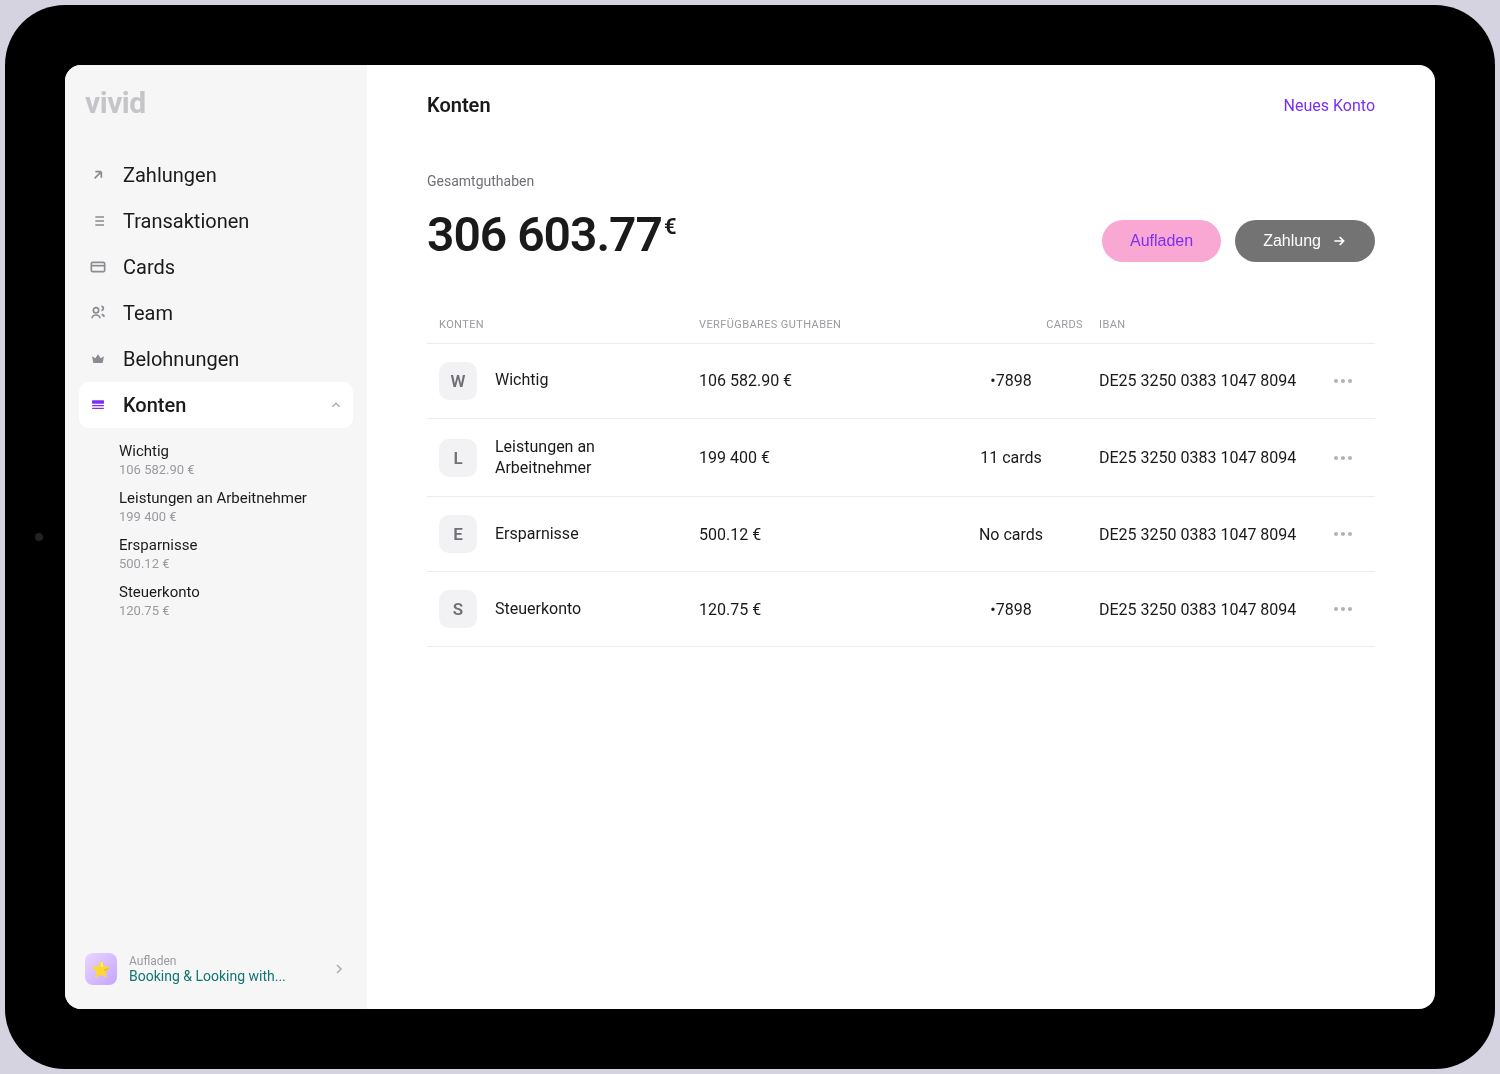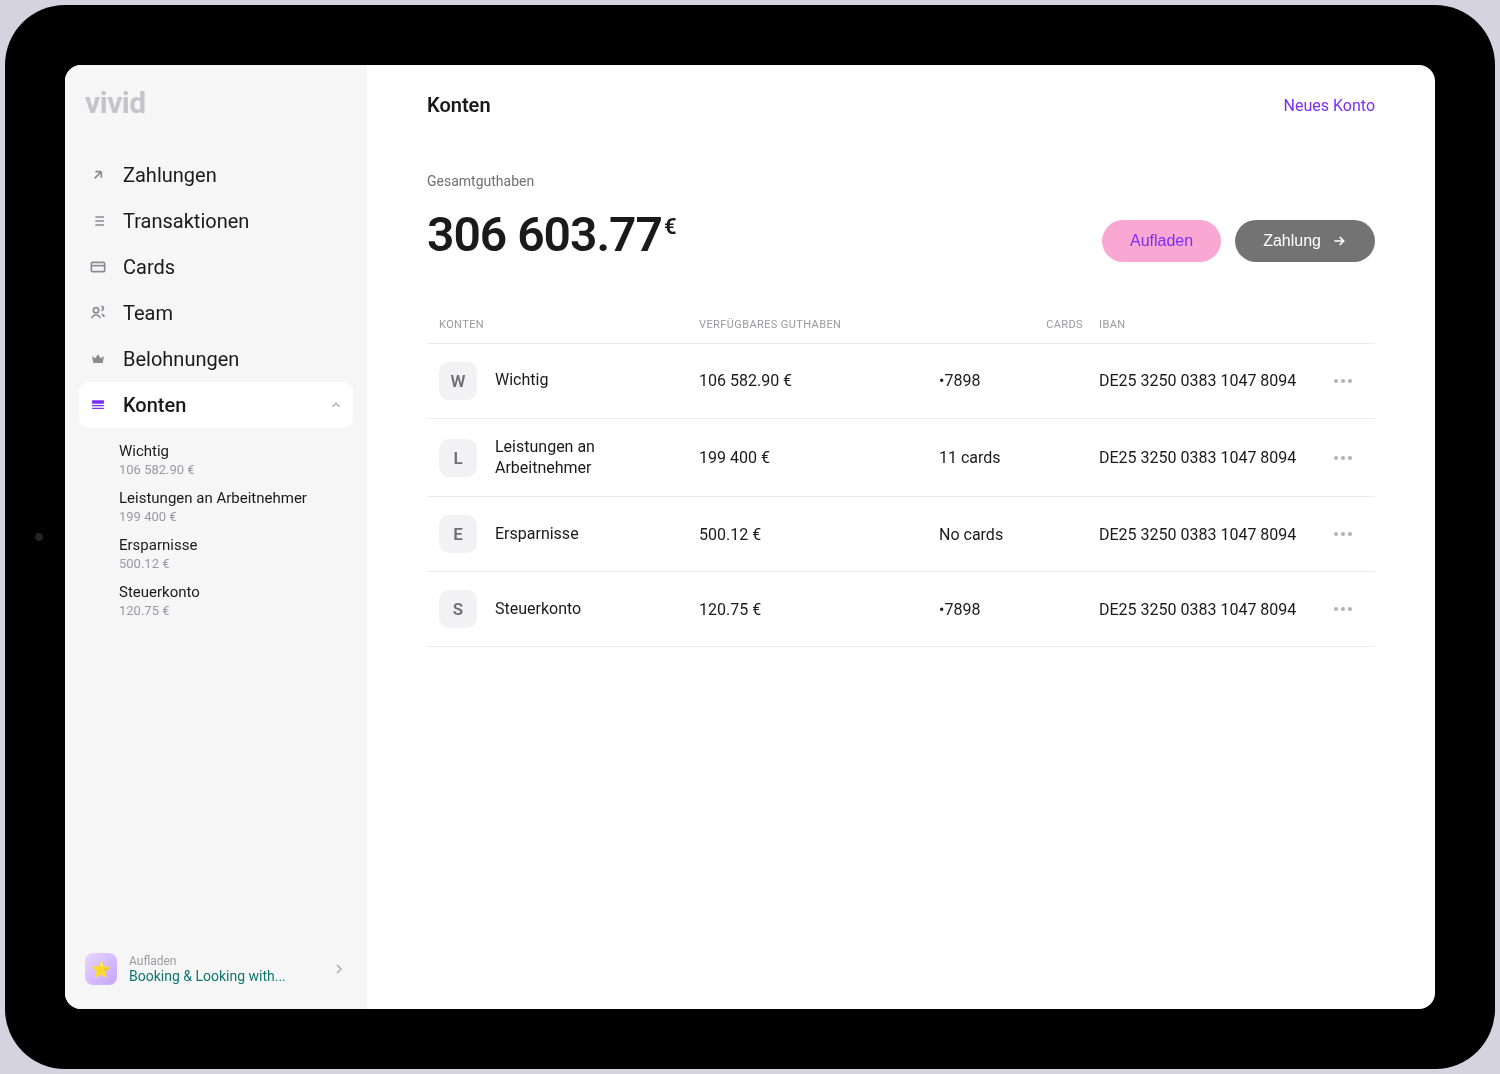--- a/index.html
+++ b/index.html
@@ -250,21 +250,21 @@
   .acct-name {
     font-size: 16px;
     color: #1a1a1a;
     max-width: 170px;
     line-height: 1.3;
   }
   .td {
     font-size: 16px;
     color: #1a1a1a;
   }
-  .td.cards { text-align: left; padding-right: 16px; }
+  .td.cards { text-align: center; padding-right: 16px; }
   .more-btn {
     display: flex;
     gap: 3px;
     justify-content: center;
     cursor: pointer;
   }
   .more-btn span {
     width: 4px; height: 4px; border-radius: 50%; background: #b0b0b6;
   }
   svg { display: block; }

